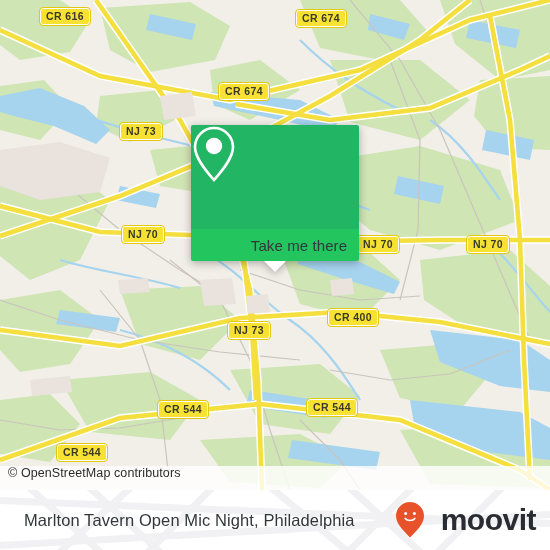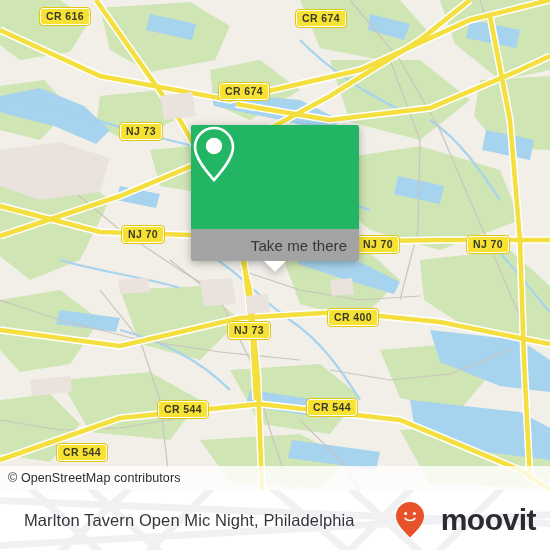--- a/index.html
+++ b/index.html
@@ -11,21 +11,21 @@
   #app{position:relative;width:550px;height:550px;overflow:hidden;}
 
   
   .map{position:absolute;left:0;top:0;width:550px;height:490px;overflow:hidden;background:#f2efe9;}
   .map svg{position:absolute;left:0;top:0;}
 
   
   .attrib{
     position:absolute;left:0;bottom:0;width:550px;height:24px;
     background:rgba(255,255,255,0.80);
-    display:flex;align-items:center;
+    display:flex;
   }
   .attrib span{
     font-size:12.5px;color:#2b2b2b;padding-left:8px;letter-spacing:.1px;
   }
 
   
   .shield{
     position:absolute;
     background:#f7e233;
     border:1.6px solid #ffffff;
@@ -44,21 +44,21 @@
   
   .popup{
     position:absolute;left:191px;top:125px;width:168px;
     filter:drop-shadow(0 2px 4px rgba(0,0,0,0.30));
   }
   .popup-top{
     background:#22b563;height:104px;border-radius:2px 2px 0 0;
     display:flex;align-items:center;justify-content:center;
   }
   .popup-bottom{
-    background:#a3a3a3;height:32px;border-radius:0 0 2px 2px;
+    background:#22c55e;height:32px;border-radius:0 0 2px 2px;
     display:flex;align-items:center;justify-content:center;
     position:relative;
     padding-left:48px;
   }
   .popup-bottom .label{
     font-size:15px;color:#33373b;letter-spacing:.1px;
   }
   .popup-tail{
     position:absolute;left:50%;bottom:-11px;margin-left:-11px;
     width:0;height:0;

